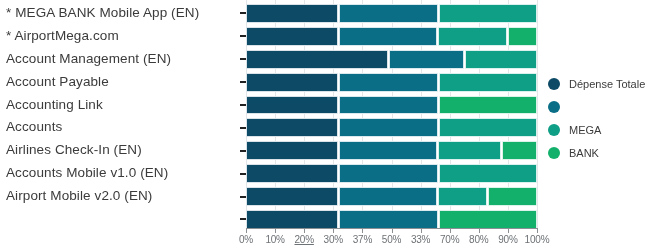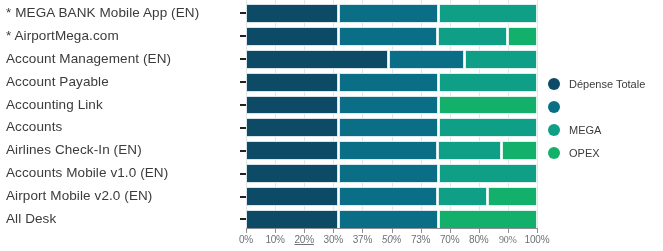--- a/index.html
+++ b/index.html
@@ -167,21 +167,20 @@
   <div id="category-axis">
       <div class="cat-label">* MEGA BANK Mobile App (EN)</div>
       <div class="cat-label">* AirportMega.com</div>
       <div class="cat-label">Account Management (EN)</div>
       <div class="cat-label">Account Payable</div>
       <div class="cat-label">Accounting Link</div>
       <div class="cat-label">Accounts</div>
       <div class="cat-label">Airlines Check-In (EN)</div>
       <div class="cat-label">Accounts Mobile v1.0 (EN)</div>
       <div class="cat-label">Airport Mobile v2.0 (EN)</div>
-      <div class="cat-label">All Desk</div>
     </div>
 
   <div id="plot-area">
     <div id="gridlines">
         <div class="gridline" style="left: 0%;"></div>
         <div class="gridline" style="left: 10%;"></div>
         <div class="gridline" style="left: 20%;"></div>
         <div class="gridline" style="left: 30%;"></div>
         <div class="gridline" style="left: 40%;"></div>
         <div class="gridline" style="left: 50%;"></div>
@@ -284,44 +283,44 @@
       <div class="x-tick-label" style="left: 0%;">0%</div>
       <div class="x-tick" style="left: 10%;"></div>
       <div class="x-tick-label" style="left: 10%;">10%</div>
       <div class="x-tick" style="left: 20%;"></div>
       <div class="x-tick-label" style="left: 20%; text-decoration: underline;">20%</div>
       <div class="x-tick" style="left: 30%;"></div>
       <div class="x-tick-label" style="left: 30%;">30%</div>
       <div class="x-tick" style="left: 40%;"></div>
       <div class="x-tick-label" style="left: 40%;">37%</div>
       <div class="x-tick" style="left: 50%;"></div>
-      <div class="x-tick-label" style="left: 50%; font-style: italic;">50%</div>
+      <div class="x-tick-label" style="left: 50%;">50%</div>
       <div class="x-tick" style="left: 60%;"></div>
-      <div class="x-tick-label" style="left: 60%;">73%</div>
+      <div class="x-tick-label" style="left: 60%;">33%</div>
       <div class="x-tick" style="left: 70%;"></div>
       <div class="x-tick-label" style="left: 70%;">70%</div>
       <div class="x-tick" style="left: 80%;"></div>
       <div class="x-tick-label" style="left: 80%;">80%</div>
       <div class="x-tick" style="left: 90%;"></div>
-      <div class="x-tick-label" style="left: 90%; font-family: Liberation Serif, serif;">90%</div>
+      <div class="x-tick-label" style="left: 90%;">90%</div>
       <div class="x-tick" style="left: 100%;"></div>
       <div class="x-tick-label" style="left: 100%;">100%</div>
     </div>
 
   <div id="legend">
       <div class="legend-item">
         <span class="legend-swatch" style="background: rgb(13, 74, 102);"></span>
         <span class="legend-label">Dépense Totale</span>
       </div>
       <div class="legend-item">
         <span class="legend-swatch" style="background: rgb(11, 110, 135);"></span>
       </div>
       <div class="legend-item">
         <span class="legend-swatch" style="background: rgb(15, 158, 134);"></span>
         <span class="legend-label">MEGA</span>
       </div>
       <div class="legend-item">
         <span class="legend-swatch" style="background: rgb(19, 176, 107);"></span>
-        <span class="legend-label">OPEX</span>
+        <span class="legend-label">BANK</span>
       </div>
     </div>
 
 </div>
 
 </body></html>

